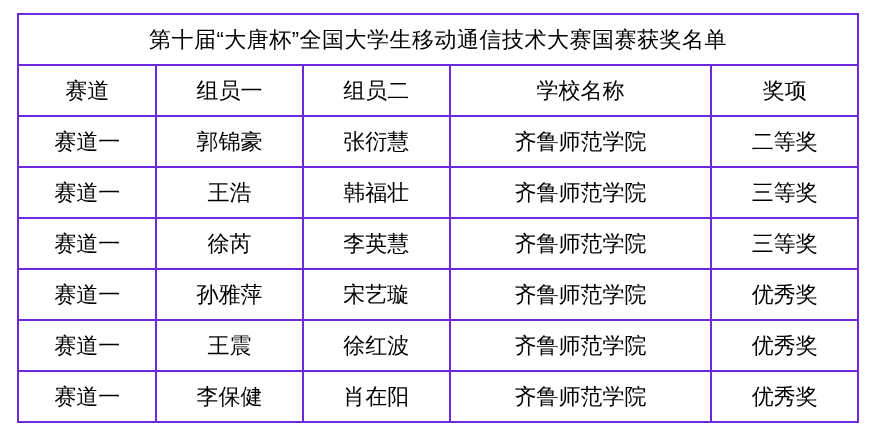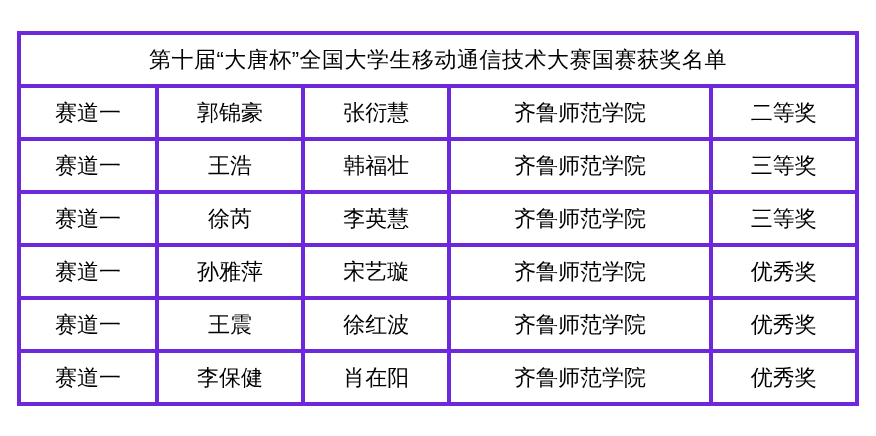--- a/index.html
+++ b/index.html
@@ -22,21 +22,21 @@
     justify-content: center;
     box-sizing: border-box;
   }
   table.award-table {
     border-collapse: collapse;
     width: 842px;
     table-layout: fixed;
     background: #ffffff;
   }
   table.award-table td {
-    border: 4px solid #6d28d9;
+    border: 2px solid #6d28d9;
     text-align: center;
     vertical-align: middle;
     font-size: 22px;
     font-weight: 400;
     color: #000000;
     padding: 0;
     height: 49px;
     line-height: 49px;
     white-space: nowrap;
     overflow: hidden;
@@ -61,20 +61,27 @@
     <colgroup>
       <col class="c-track">
       <col class="c-m1">
       <col class="c-m2">
       <col class="c-school">
       <col class="c-prize">
     </colgroup>
     <tbody>
       <tr>
         <td class="title-cell" colspan="5">第十届“大唐杯”全国大学生移动通信技术大赛国赛获奖名单</td>
+      </tr>
+      <tr>
+        <td>赛道</td>
+        <td>组员一</td>
+        <td>组员二</td>
+        <td>学校名称</td>
+        <td>奖项</td>
       </tr>
       <tr>
         <td>赛道一</td>
         <td>郭锦豪</td>
         <td>张衍慧</td>
         <td>齐鲁师范学院</td>
         <td>二等奖</td>
       </tr>
       <tr>
         <td>赛道一</td>

